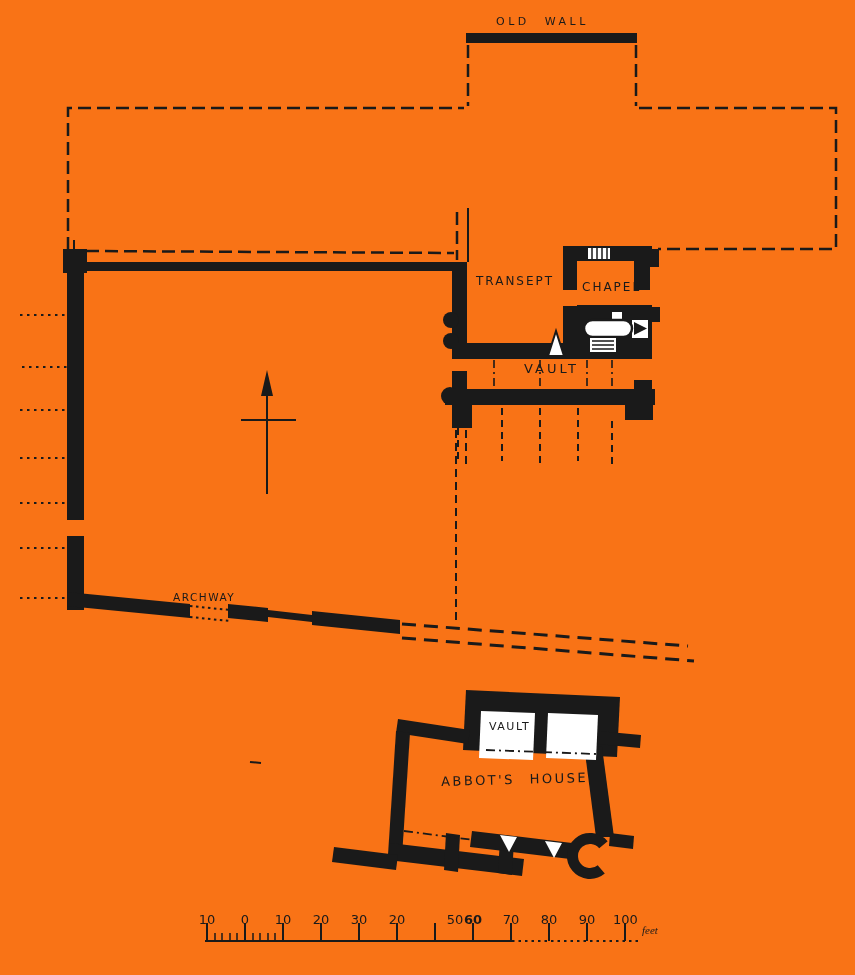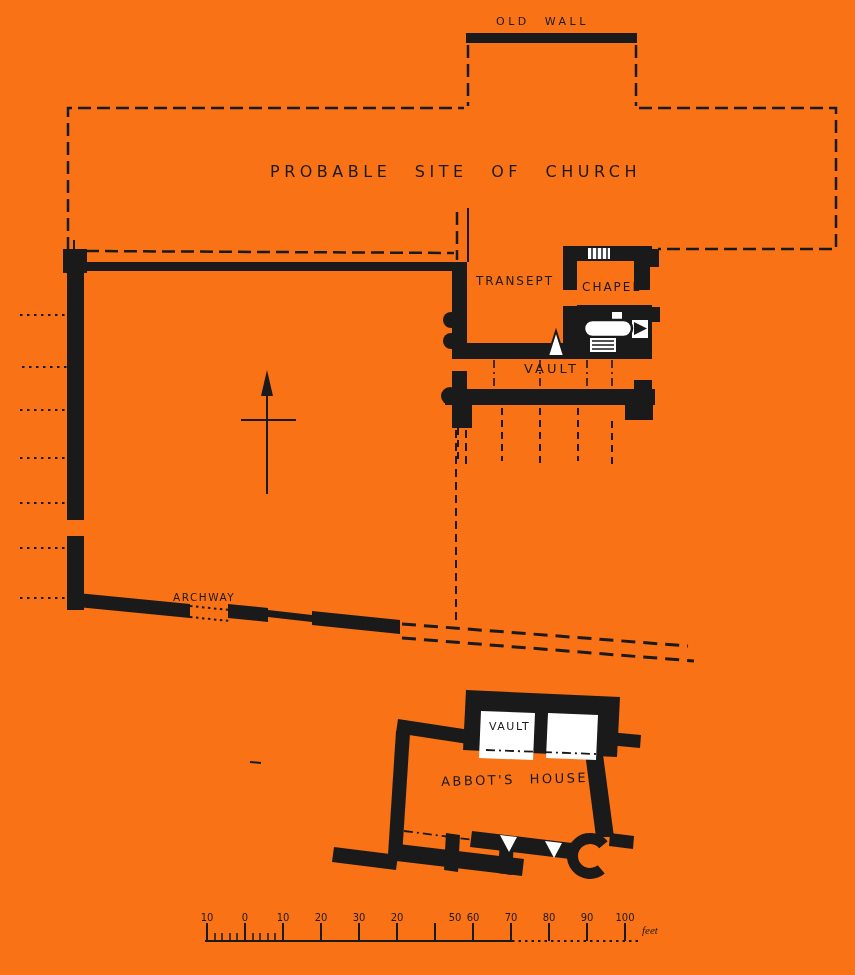--- a/index.html
+++ b/index.html
@@ -15,21 +15,21 @@
   .lbl-old-wall{left:496px;top:15px;font-size:11px;letter-spacing:3.5px;word-spacing:8px;}
   .lbl-church{left:270px;top:162px;font-size:16px;letter-spacing:4.5px;word-spacing:14px;}
   .lbl-transept{left:476px;top:274px;font-size:12px;letter-spacing:2px;}
   .lbl-chapel{left:582px;top:280px;font-size:12px;letter-spacing:2px;}
   .lbl-vault{left:524px;top:361px;font-size:13px;letter-spacing:3px;}
   .lbl-archway{left:173px;top:591px;font-size:10.5px;letter-spacing:1.5px;}
   .lbl-abbots-vault{left:489px;top:720px;font-size:11px;letter-spacing:1.5px;}
   .lbl-abbots-house{left:441px;top:772px;font-size:13px;letter-spacing:2.5px;word-spacing:8px;transform:rotate(-1.5deg);}
   .scale-num{
     position:absolute;top:912px;width:24px;text-align:center;
-    font-size:10px;letter-spacing:0;color:#1a1a1a;
+    font-size:13px;letter-spacing:0;color:#1a1a1a;
   }
   .lbl-feet{left:642px;top:924px;font-size:11px;font-family:Liberation Serif, serif;font-style:italic;}
 </style>
 </head>
 <body>
 
 <div id="stage">
 
   <svg id="plan-svg" width="855" height="975" viewBox="0 0 855 975" xmlns="http://www.w3.org/2000/svg">
 
@@ -187,35 +187,34 @@
       <path d="M205,941 H512" stroke-width="2"></path>
       <path d="M512,941 H640" stroke-width="2" stroke-dasharray="2.5 4"></path>
 
       <path stroke-width="1.5" d="M207,941 V933 M215,941 V933 M222,941 V933 M230,941 V933 M237,941 V933 M253,941 V933 M260,941 V933 M268,941 V933 M275,941 V933"></path>
 
       <path stroke-width="2" d="M207,941 V923 M245,941 V923 M283,941 V923 M321,941 V923 M359,941 V923 M397,941 V923 M435,941 V923 M473,941 V923 M511,941 V923 M549,941 V923 M587,941 V923 M625,941 V923"></path>
     </g>
   </svg>
 
   <div class="lbl lbl-old-wall">OLD WALL</div>
-  <div class="lbl lbl-church">PROBABLE SITE OF CHURCH</div>
   <div class="lbl lbl-transept">TRANSEPT</div>
   <div class="lbl lbl-chapel">CHAPEL</div>
   <div class="lbl lbl-vault">VAULT</div>
   <div class="lbl lbl-archway">ARCHWAY</div>
   <div class="lbl lbl-abbots-vault">VAULT</div>
   <div class="lbl lbl-abbots-house">ABBOT'S HOUSE</div>
 
   <span class="scale-num" style="left:195px;">10</span>
   <span class="scale-num" style="left:233px;">0</span>
   <span class="scale-num" style="left:271px;">10</span>
   <span class="scale-num" style="left:309px;">20</span>
   <span class="scale-num" style="left:347px;">30</span>
   <span class="scale-num" style="left:385px;">20</span>
   <span class="scale-num" style="left:403px;margin-left:40px;">50</span>
-  <span class="scale-num" style="left:461px;">60</span>
+  <span class="scale-num" style="left:461px;font-weight:bold;">60</span>
   <span class="scale-num" style="left:499px;">70</span>
   <span class="scale-num" style="left:537px;">80</span>
   <span class="scale-num" style="left:575px;">90</span>
   <span class="scale-num" style="left:613px;">100</span>
   <div class="lbl lbl-feet">feet</div>
 
 </div>
 
 </body></html>

